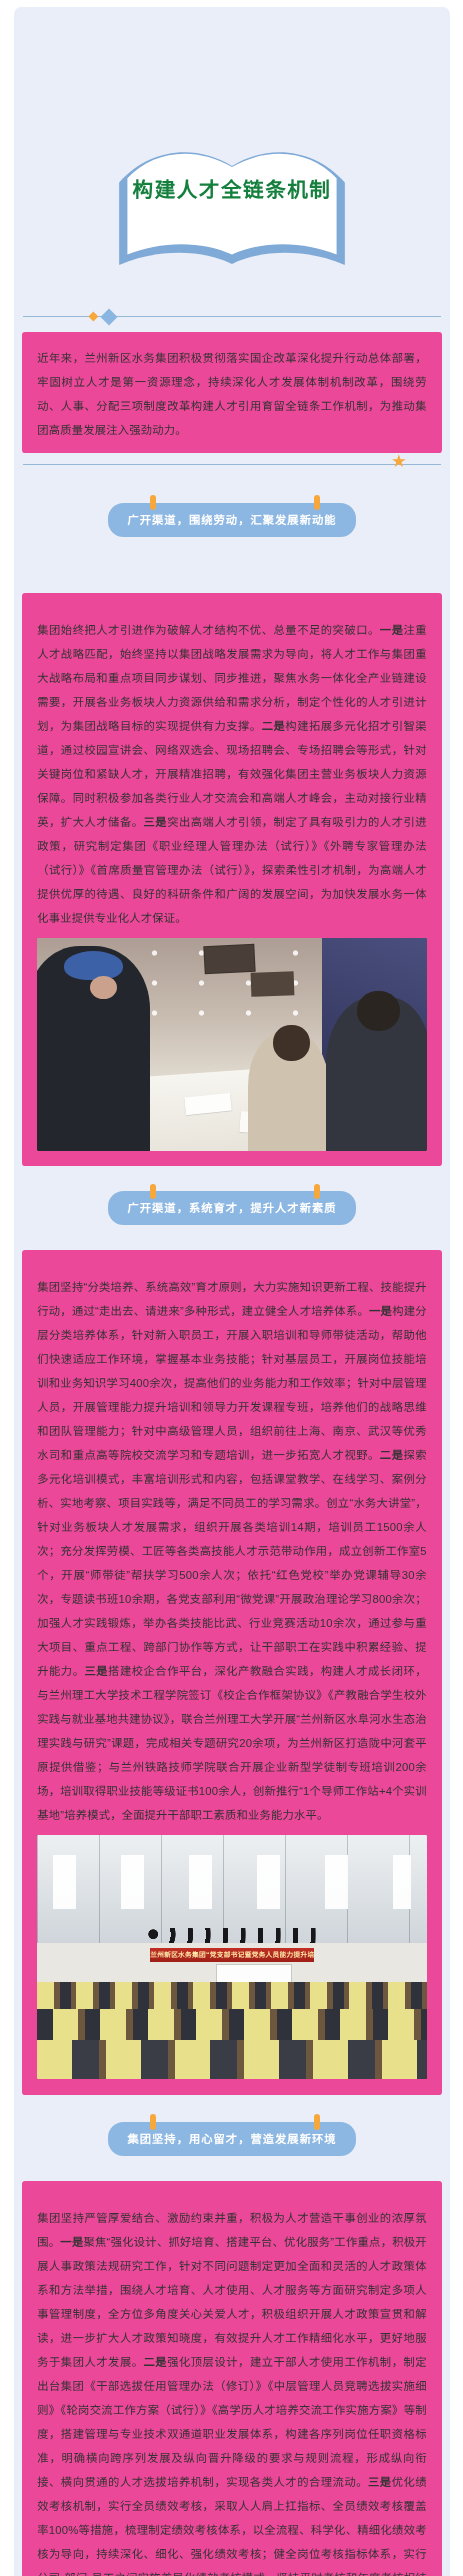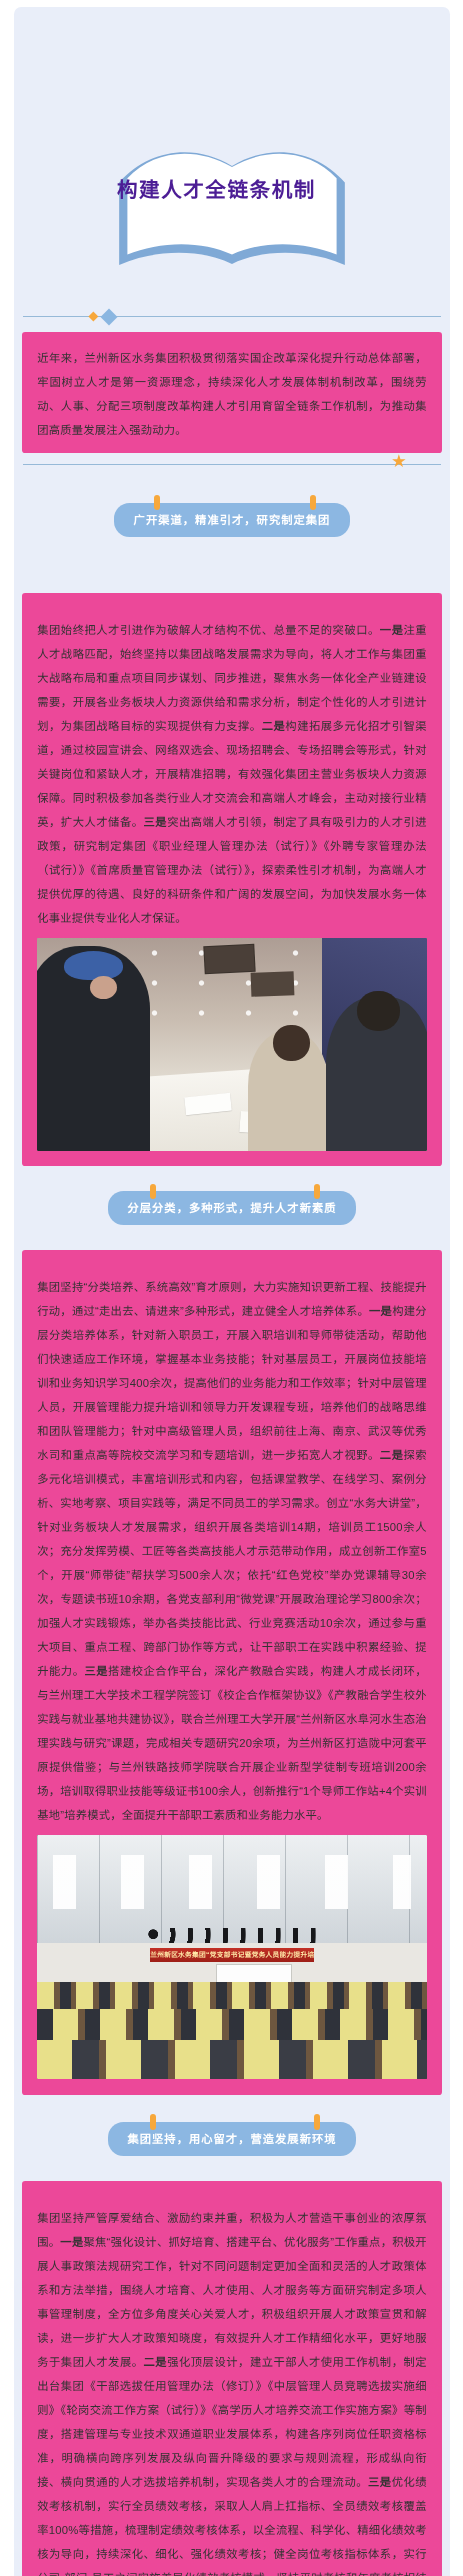--- a/index.html
+++ b/index.html
@@ -3,21 +3,21 @@
 <meta charset="utf-8">
 <style>
   html,body{margin:0;padding:0;background:#ffffff;}
   body{width:464px;font-family:"Liberation Sans","DejaVu Sans",sans-serif;-webkit-font-smoothing:antialiased;}
   .frame{margin:7.2px 14px;background:#E9EEF9;border-radius:7.2px;padding-bottom:27px;overflow:hidden;}
 
   
   .book-wrap{padding-top:126px;display:flex;justify-content:center;}
   .book{position:relative;width:230px;height:135px;}
   .book svg{position:absolute;left:0;top:0;}
-  .book-title{position:absolute;left:0;right:0;top:43px;text-align:left;color:#4c1d95;font-weight:bold;font-size:20.6px;line-height:28px;letter-spacing:1.5px;}
+  .book-title{position:absolute;left:0;right:0;top:43px;text-align:center;color:#15803d;font-weight:bold;font-size:20.6px;line-height:28px;letter-spacing:1.5px;}
 
   
   .divider{position:relative;height:14.4px;margin:0 9.3px;}
   .divider .line{position:absolute;left:0;right:0;top:6.7px;height:0.5px;background:#96B9D8;}
   .divider-1{margin-top:41px;}
   .diamond{position:absolute;top:50%;display:block;background:#8AB6E1;}
   .diamond-orange{width:6.7px;height:6.7px;left:67px;margin-top:-3.1px;background:#F7A83C;transform:rotate(45deg);}
   .diamond-blue{width:12px;height:12px;left:80px;margin-top:-5.7px;transform:rotate(45deg);}
   .divider-2{margin-top:4.1px;}
   .star{position:absolute;right:34px;top:-4.6px;color:#F7A83C;font-size:17.5px;line-height:17.5px;}
@@ -105,21 +105,21 @@
 
     <div class="divider divider-2">
       <span class="line"></span>
       <span class="star">★</span>
     </div>
 
     <div class="pill-wrap p1">
       <div class="pill">
         <span class="pin pin-l"></span>
         <span class="pin pin-r"></span>
-        <span>广开渠道，精准引才，研究制定集团</span>
+        <span>广开渠道，围绕劳动，汇聚发展新动能</span>
       </div>
     </div>
     <section class="card sec-card first">
       <p class="body-text"><span>集团始终把人才引进作为破解人才结构不优、总量不足的突破口。</span><span class="seg-b">一是</span><span>注重人才战略匹配，始终坚持以集团战略发展需求为导向，将人才工作与集团重大战略布局和重点项目同步谋划、同步推进，聚焦水务一体化全产业链建设需要，开展各业务板块人力资源供给和需求分析，制定个性化的人才引进计划，为集团战略目标的实现提供有力支撑。</span><span class="seg-b">二是</span><span>构建拓展多元化招才引智渠道，通过校园宣讲会、网络双选会、现场招聘会、专场招聘会等形式，针对关键岗位和紧缺人才，开展精准招聘，有效强化集团主营业务板块人力资源保障。同时积极参加各类行业人才交流会和高端人才峰会，主动对接行业精英，扩大人才储备。</span><span class="seg-b">三是</span><span>突出高端人才引领，制定了具有吸引力的人才引进政策，研究制定集团《职业经理人管理办法（试行）》《外聘专家管理办法（试行）》《首席质量官管理办法（试行）》，探索柔性引才机制，为高端人才提供优厚的待遇、良好的科研条件和广阔的发展空间，为加快发展水务一体化事业提供专业化人才保证。</span></p>
       <div class="photo photo-1">
         <div class="p1-lights"></div>
         <div class="p1-wall"></div>
         <div class="p1-sign1"></div>
         <div class="p1-sign2"></div>
         <div class="p1-table"></div>
@@ -132,21 +132,21 @@
         <div class="p1-head-r2"></div>
         <div class="p1-person-r1"></div>
         <div class="p1-head-r1"></div>
       </div>
     </section>
 
     <div class="pill-wrap p2">
       <div class="pill">
         <span class="pin pin-l"></span>
         <span class="pin pin-r"></span>
-        <span>分层分类，多种形式，提升人才新素质</span>
+        <span>广开渠道，系统育才，提升人才新素质</span>
       </div>
     </div>
     <section class="card sec-card">
       <p class="body-text"><span>集团坚持“分类培养、系统高效”育才原则，大力实施知识更新工程、技能提升行动，通过“走出去、请进来”多种形式，建立健全人才培养体系。</span><span class="seg-b">一是</span><span>构建分层分类培养体系，针对新入职员工，开展入职培训和导师带徒活动，帮助他们快速适应工作环境，掌握基本业务技能；针对基层员工，开展岗位技能培训和业务知识学习400余次，提高他们的业务能力和工作效率；针对中层管理人员，开展管理能力提升培训和领导力开发课程专班，培养他们的战略思维和团队管理能力；针对中高级管理人员，组织前往上海、南京、武汉等优秀水司和重点高等院校交流学习和专题培训，进一步拓宽人才视野。</span><span class="seg-b">二是</span><span>探索多元化培训模式，丰富培训形式和内容，包括课堂教学、在线学习、案例分析、实地考察、项目实践等，满足不同员工的学习需求。创立“水务大讲堂”，针对业务板块人才发展需求，组织开展各类培训14期，培训员工1500余人次；充分发挥劳模、工匠等各类高技能人才示范带动作用，成立创新工作室5个，开展“师带徒”帮扶学习500余人次；依托“红色党校”举办党课辅导30余次，专题读书班10余期，各党支部利用“微党课”开展政治理论学习800余次；加强人才实践锻炼，举办各类技能比武、行业竞赛活动10余次，通过参与重大项目、重点工程、跨部门协作等方式，让干部职工在实践中积累经验、提升能力。</span><span class="seg-b">三是</span><span>搭建校企合作平台，深化产教融合实践，构建人才成长闭环，与兰州理工大学技术工程学院签订《校企合作框架协议》《产教融合学生校外实践与就业基地共建协议》，联合兰州理工大学开展“兰州新区水阜河水生态治理实践与研究”课题，完成相关专题研究20余项，为兰州新区打造陇中河套平原提供借鉴；与兰州铁路技师学院联合开展企业新型学徒制专班培训200余场，培训取得职业技能等级证书100余人，创新推行“1个导师工作站+4个实训基地”培养模式，全面提升干部职工素质和业务能力水平。</span></p>
       <div class="photo photo-2">
         <div class="p2-ceiling"></div>
         <div class="p2-strips"></div>
         <div class="p2-spots"></div>
         <div class="p2-wall"></div>
         <div class="p2-banner">兰州新区水务集团“党支部书记暨党务人员能力提升培训班”开班式</div>

